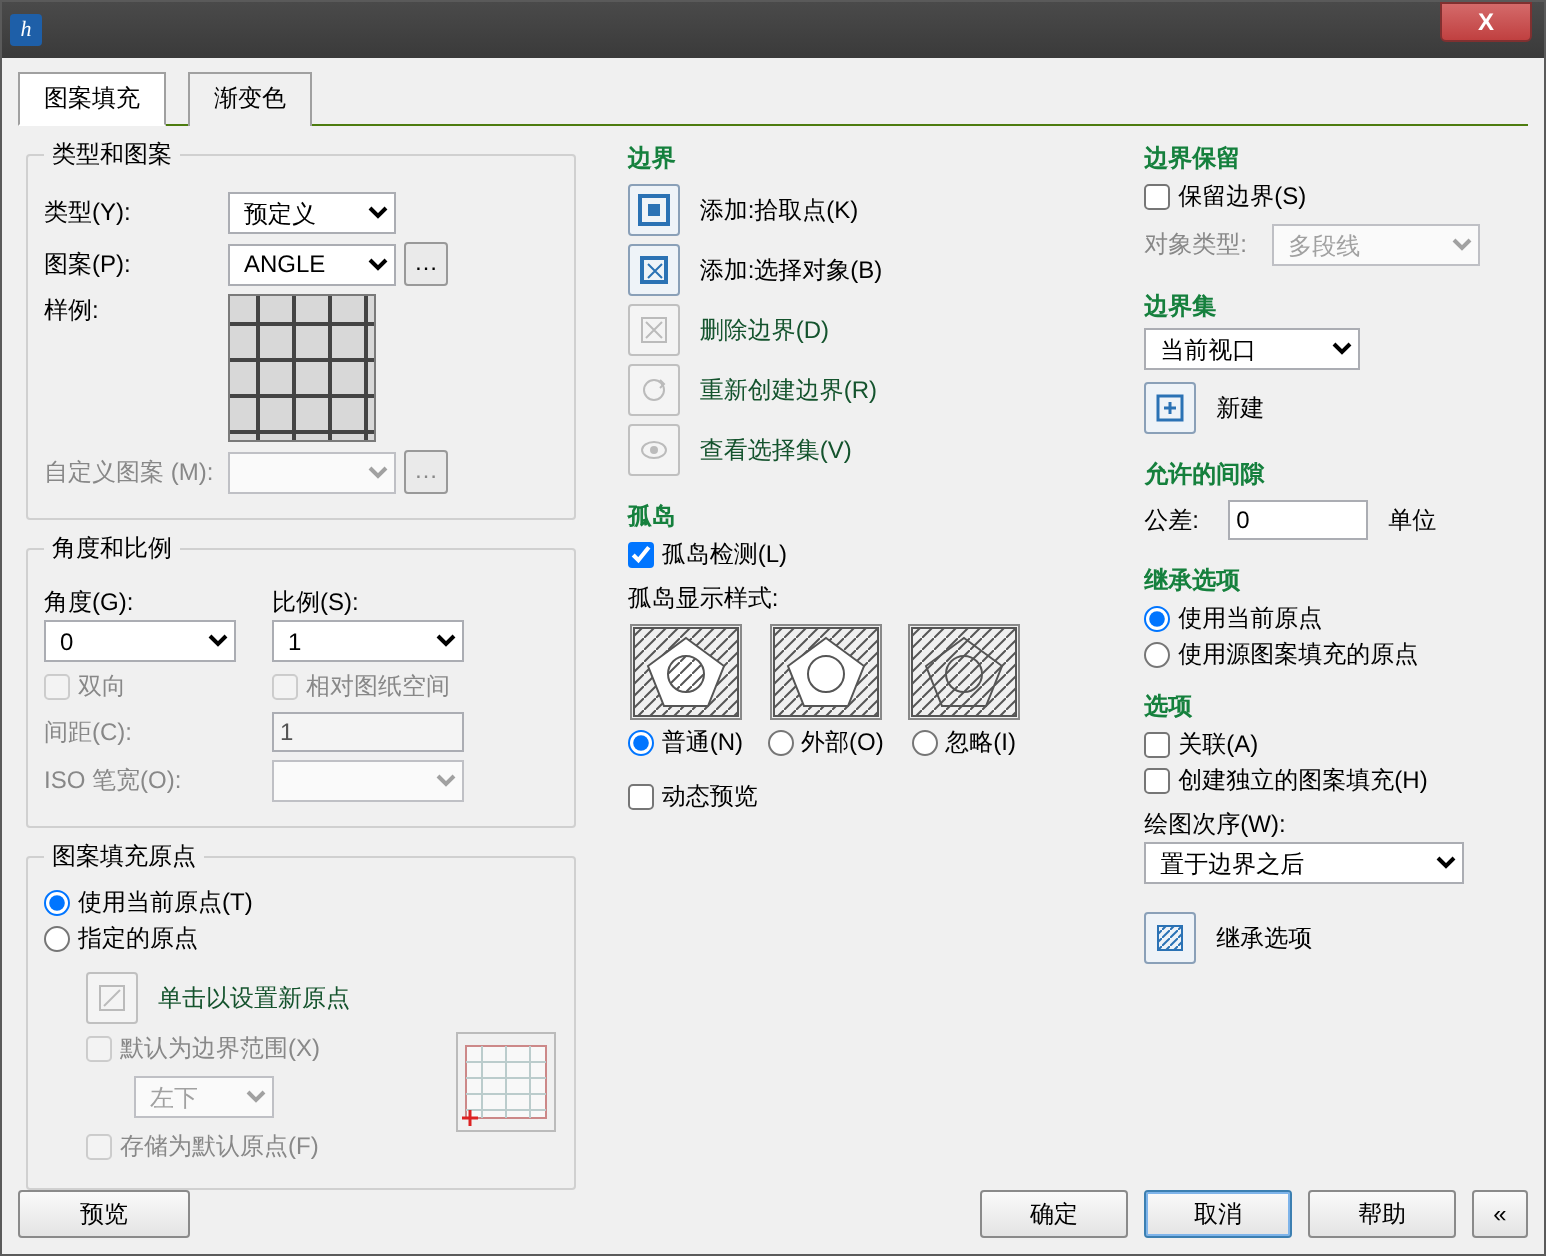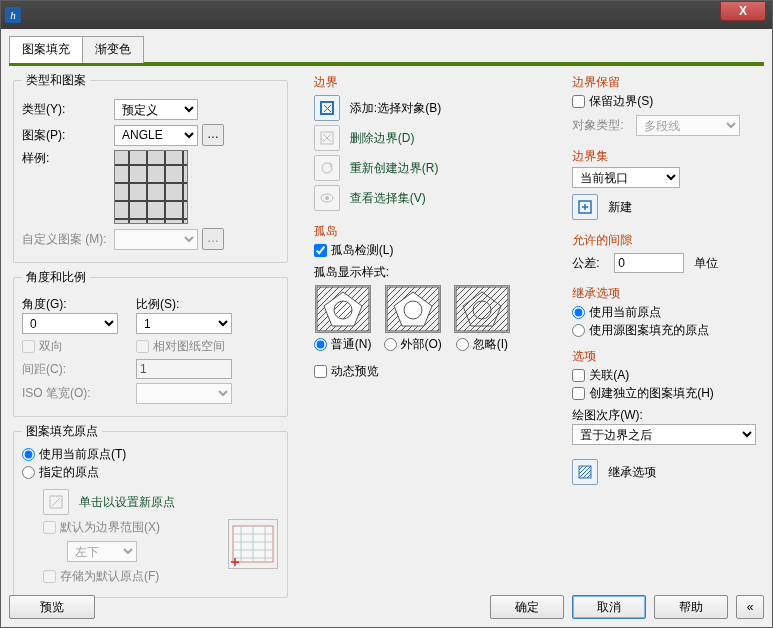--- a/index.html
+++ b/index.html
@@ -3,21 +3,21 @@
 <meta charset="utf-8">
 <style>
   * { box-sizing: border-box; font-family: "Microsoft YaHei", "SimSun", sans-serif; font-size: 12px; }
   body { margin: 0; background: #ccc; }
   .window { width: 773px; height: 628px; background: #f0f0f0; border: 1px solid #5a5a5a; position: relative; }
   .titlebar { height: 28px; background: linear-gradient(#4a4a4a,#3a3a3a); display: flex; align-items: center; padding: 0 4px; color: #ddd; }
   .titlebar .icon { width: 16px; height: 16px; background: #1e5fa8; display:flex;align-items:center;justify-content:center;color:#fff;font-style:italic;font-family:serif;font-size:11px;border-radius:2px; }
   .titlebar .title { margin-left: 6px; flex: 1; }
   .titlebar .close { width: 46px; height: 20px; background: linear-gradient(#d46a6a,#c04040); border: 1px solid #803030; border-radius: 0 0 3px 3px; color: #fff; text-align: center; line-height: 18px; position:absolute; right:6px; top:0; font-weight:bold; }
   .client { position: absolute; top:28px; left:0; right:0; bottom:0; background:#f0f0f0; padding:6px 8px 8px 8px; }
-  .tabs { display:flex; border-bottom:4px solid #4d7c0f; }
+  .tabs { display:flex; border-bottom:1px solid #4d7c0f;gap:12px; }
   .tab { padding:4px 12px; border:1px solid #a0a0a0; border-bottom:none; background:#f0f0f0; margin-right:-1px; position:relative; top:1px; }
   .tab.active { background:#fff; border-bottom:1px solid #fff; }
   .columns { display:flex; gap:26px; padding:6px 4px 0 4px; }
   .col { display:flex; flex-direction:column; gap:6px; }
   .col1 { width: 278px; }
   .col2 { width: 235px; }
   .col3 { width: 190px; }
   fieldset { border:1px solid #d0d0d0; border-radius:2px; padding:6px 8px 8px 8px; margin:0; }
   legend { padding:0 4px; color:#000; }
   .row { display:flex; align-items:center; margin:4px 0; gap:4px; }
@@ -36,21 +36,21 @@
   .iconbtn .ib { width:26px; height:26px; border:1px solid #8aa0b8; background:#eef3f8; border-radius:2px; display:flex;align-items:center;justify-content:center; }
   .iconbtn.disabled .ib { border-color:#c0c0c0; background:#f4f4f4; }
   .iconbtn.disabled span { color:#14532d; }
   .island-row { display:flex; gap:12px; margin-top:4px; }
   .island { display:flex; flex-direction:column; align-items:center; gap:3px; }
   .island .pic { width:56px; height:48px; border:1px solid #888; }
   .footer { position:absolute; bottom:8px; left:8px; right:8px; display:flex; align-items:center; gap:8px; }
   .btn { min-width:74px; height:24px; border:1px solid #8a8a8a; background:linear-gradient(#fafafa,#e4e4e4); border-radius:2px; text-align:center; line-height:22px; padding:0 10px; }
   .btn.wide { min-width:86px; }
   .chip { width:28px; height:24px; border:1px solid #8a8a8a; background:linear-gradient(#fafafa,#e4e4e4); border-radius:2px; text-align:center; line-height:22px; }
-  .hdr { color:#c2410c; margin:2px 0 2px 0; }
+  .hdr { color:#15803d; margin:2px 0 2px 0;font-weight:bold; }
   input[type=checkbox], input[type=radio] { margin:0 4px 0 0; vertical-align:middle; }
   label { display:inline-flex; align-items:center; }
 </style>
 </head>
 <body>
 
 <div class="window">
   <div class="titlebar">
     <div class="icon">h</div>
     <div class="close">X</div>
@@ -184,20 +184,29 @@
                 </svg>
               </div>
             </div>
           </div>
         </fieldset>
       </div>
 
       <div class="col col2">
         <div>
           <div class="hdr">边界</div>
+          <div class="iconbtn">
+            <div class="ib">
+                <svg width="16" height="16">
+                  <rect x="1" y="1" width="14" height="14" fill="none" stroke="#2a72b5" stroke-width="2"></rect>
+                  <rect x="5" y="5" width="6" height="6" fill="#2a72b5"></rect>
+                </svg>
+              </div>
+            <span>添加:拾取点(K)</span>
+          </div>
           <div class="iconbtn">
             <div class="ib">
                 <svg width="16" height="16">
                   <rect x="2" y="2" width="12" height="12" fill="none" stroke="#2a72b5" stroke-width="2"></rect>
                   <path d="M5 5 L12 12 M12 5 L5 12" stroke="#2a72b5"></path>
                 </svg>
               </div>
             <span>添加:选择对象(B)</span>
           </div>
           <div class="iconbtn disabled">
@@ -336,21 +345,21 @@
           <div class="hdr">选项</div>
           <label>
               <input type="checkbox" style="">
               <span>关联(A)</span>
             </label><br>
           <label>
               <input type="checkbox" style="">
               <span>创建独立的图案填充(H)</span>
             </label>
           <div style="margin-top:4px">绘图次序(W):</div>
-          <select style="width:184px"><option>置于边界之后</option></select>
+          <select style="width:160px"><option>置于边界之后</option></select>
         </div>
 
         <div class="iconbtn" style="margin-top:8px">
           <div class="ib">
               <svg width="16" height="16">
                 <defs>
                   <pattern id="h2" width="4" height="4" patternUnits="userSpaceOnUse">
                     <path d="M-1 5 L5 -1" stroke="#2a72b5" stroke-width="1"></path>
                   </pattern>
                 </defs>

